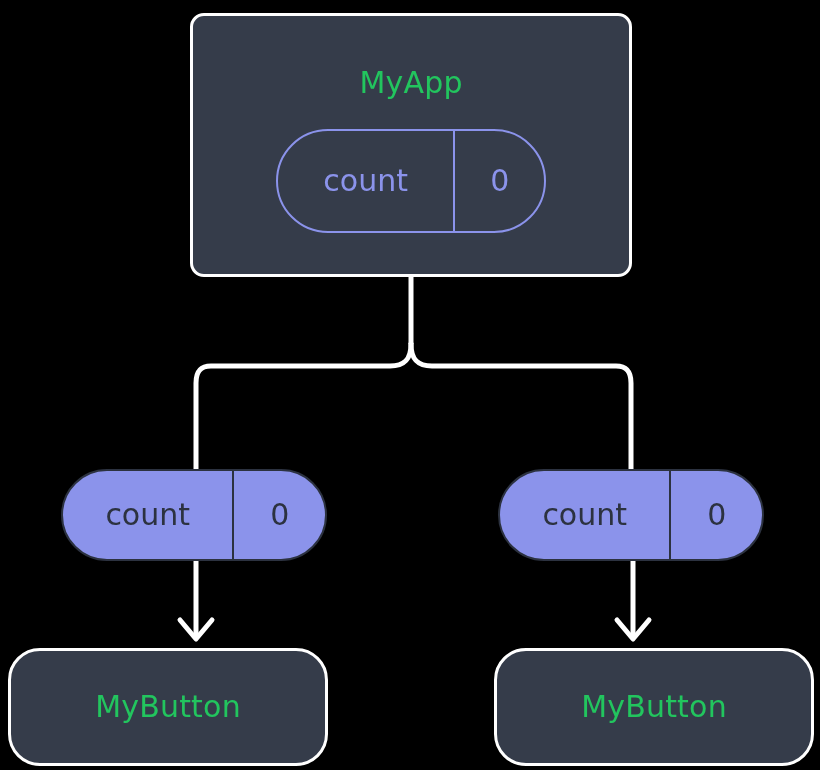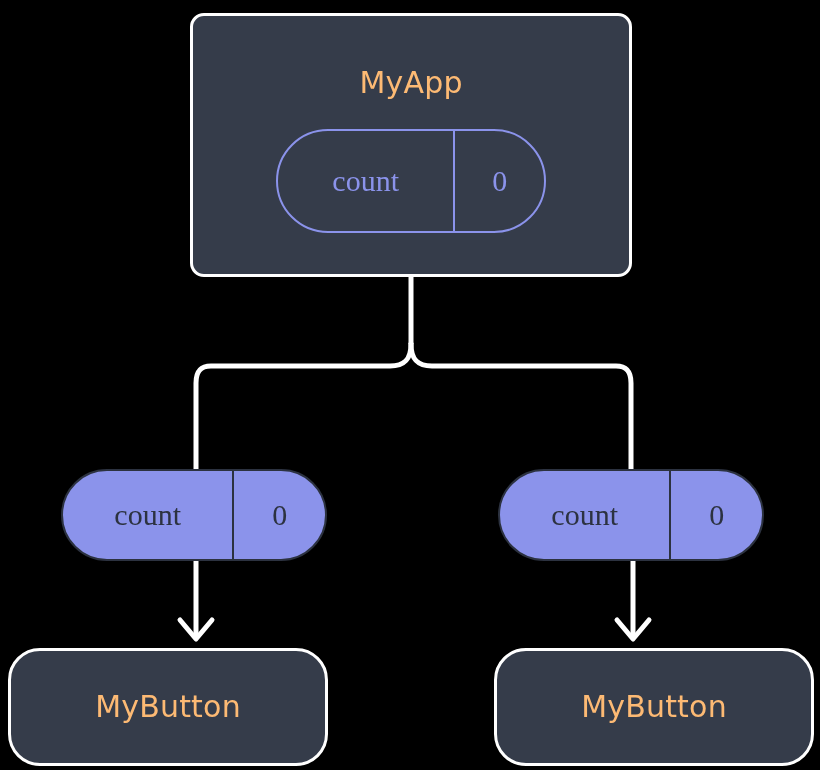--- a/index.html
+++ b/index.html
@@ -33,21 +33,21 @@
     position: absolute;
     box-sizing: border-box;
     background: #353c4a;
     border: 3px solid #ffffff;
     border-radius: 14px;
     display: flex;
     flex-direction: column;
     align-items: center;
   }
   .node-title {
-    color: #fdba74;
+    color: #22c55e;
     font-size: 30px;
     line-height: 1;
     letter-spacing: 0.2px;
     white-space: nowrap;
   }
 
   #node-myapp {
     left: 190px;
     top: 13px;
     width: 442px;
@@ -67,21 +67,20 @@
   #node-mybutton-right { left: 494px; top: 648px; }
 
   
   .pill {
     position: absolute;
     box-sizing: border-box;
     display: flex;
     align-items: stretch;
     border-radius: 999px;
     overflow: hidden;
-    font-family: Liberation Serif, serif;
   }
   .pill .pill-key,
   .pill .pill-val {
     display: flex;
     align-items: center;
     justify-content: center;
     font-size: 30px;
     line-height: 1;
     white-space: nowrap;
     box-sizing: border-box;

